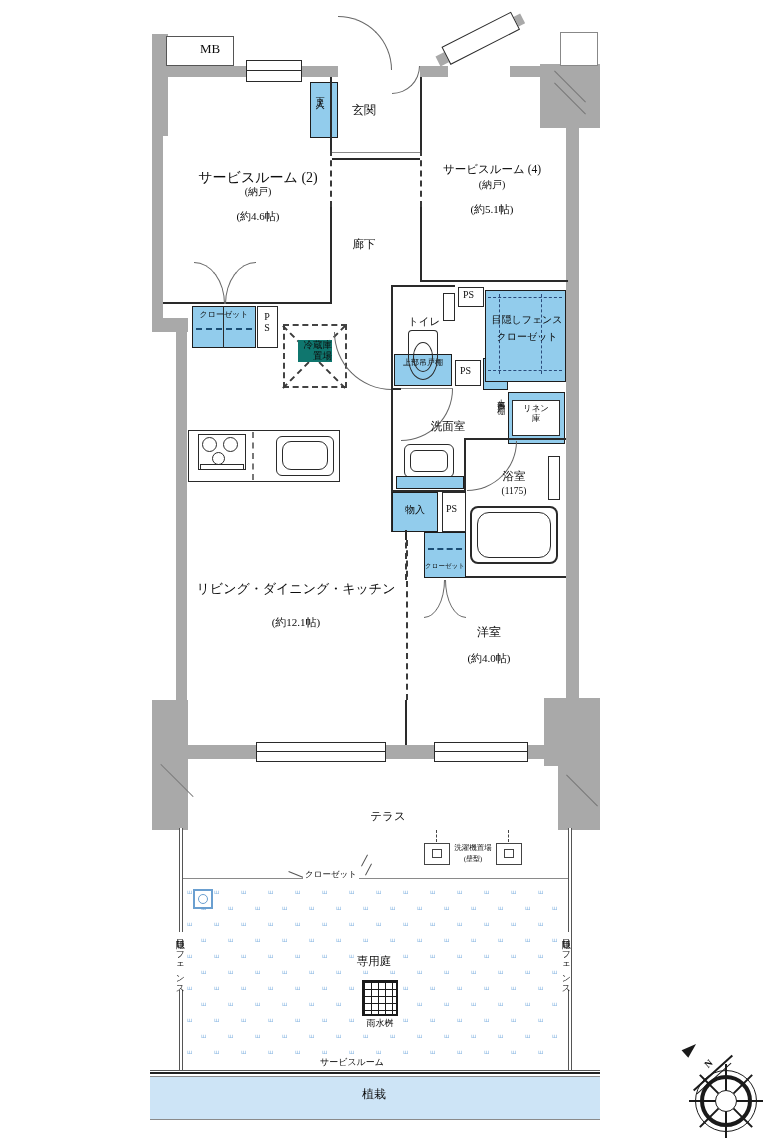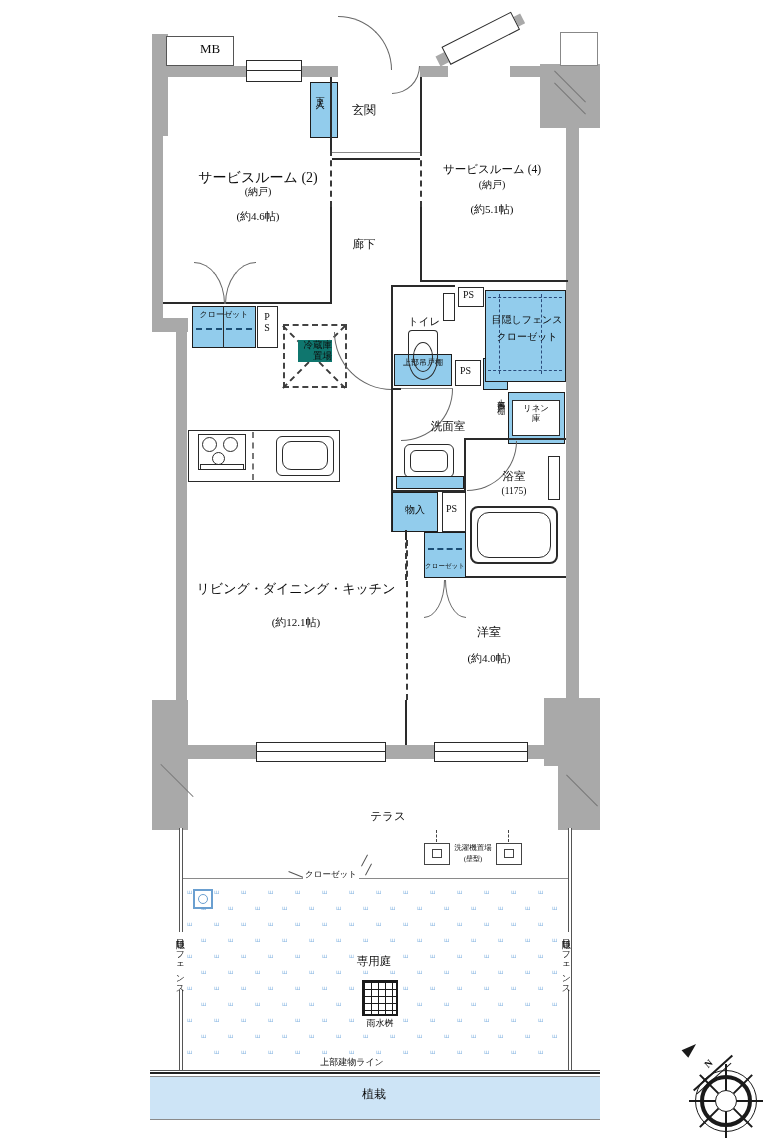--- a/index.html
+++ b/index.html
@@ -352,21 +352,21 @@
     </div>
   <div style="position:absolute;left:193px;top:889px;width:20px;height:20px;border:2px solid #6a9fd0;box-sizing:border-box;background:#fff;">
     <div style="position:absolute;left:3px;top:3px;width:10px;height:10px;border:1.5px solid #6a9fd0;border-radius:50%;box-sizing:border-box;"></div>
   </div>
   <div class="lbl cx" style="left:374px;top:955px;font-size:11.5px;background:#fff;padding:0 3px;">専用庭</div>
   <div class="grid" style="left:362px;top:980px;width:36px;height:36px;"></div>
   <div class="lbl cx" style="left:380px;top:1018px;font-size:9px;background:#fff;padding:0 2px;">雨水桝</div>
   <div class="lbl vlbl" style="left:175px;top:932px;font-size:9px;background:#fff;">目隠しフェンス</div>
   <div class="lbl vlbl" style="left:561px;top:932px;font-size:9px;background:#fff;">目隠しフェンス</div>
   <div style="position:absolute;left:150px;top:1070px;width:450px;height:4px;border-top:1px solid #555;border-bottom:2px solid #222;background:#fff;box-sizing:border-box;"></div>
-  <div class="lbl cx" style="left:352px;top:1057px;font-size:9px;background:#fff;padding:0 3px;">上部建物ライン</div>
+  <div class="lbl cx" style="left:352px;top:1057px;font-size:9px;background:#fff;padding:0 3px;">サービスルーム</div>
 
   <div class="planting" style="left:150px;top:1076px;width:450px;height:42px;"></div>
   <div class="lbl cx" style="left:374px;top:1088px;font-size:12px;">植栽</div>
 
   <div style="position:absolute;left:685px;top:1038px;width:82px;height:98px;">
     <div class="circ" style="left:10px;top:32px;width:62px;height:62px;border-width:1px;border-color:#1a1a1a;"></div>
     <div class="circ" style="left:15px;top:37px;width:52px;height:52px;border-width:4px;border-color:#1a1a1a;"></div>
     <div class="line" style="left:4px;top:62px;width:74px;height:2px;background:#1a1a1a;"></div>
     <div class="line" style="left:4px;top:62px;width:74px;height:2px;background:#1a1a1a;transform:rotate(45deg);"></div>
     <div class="line" style="left:4px;top:62px;width:74px;height:2px;background:#1a1a1a;transform:rotate(90deg);"></div>

